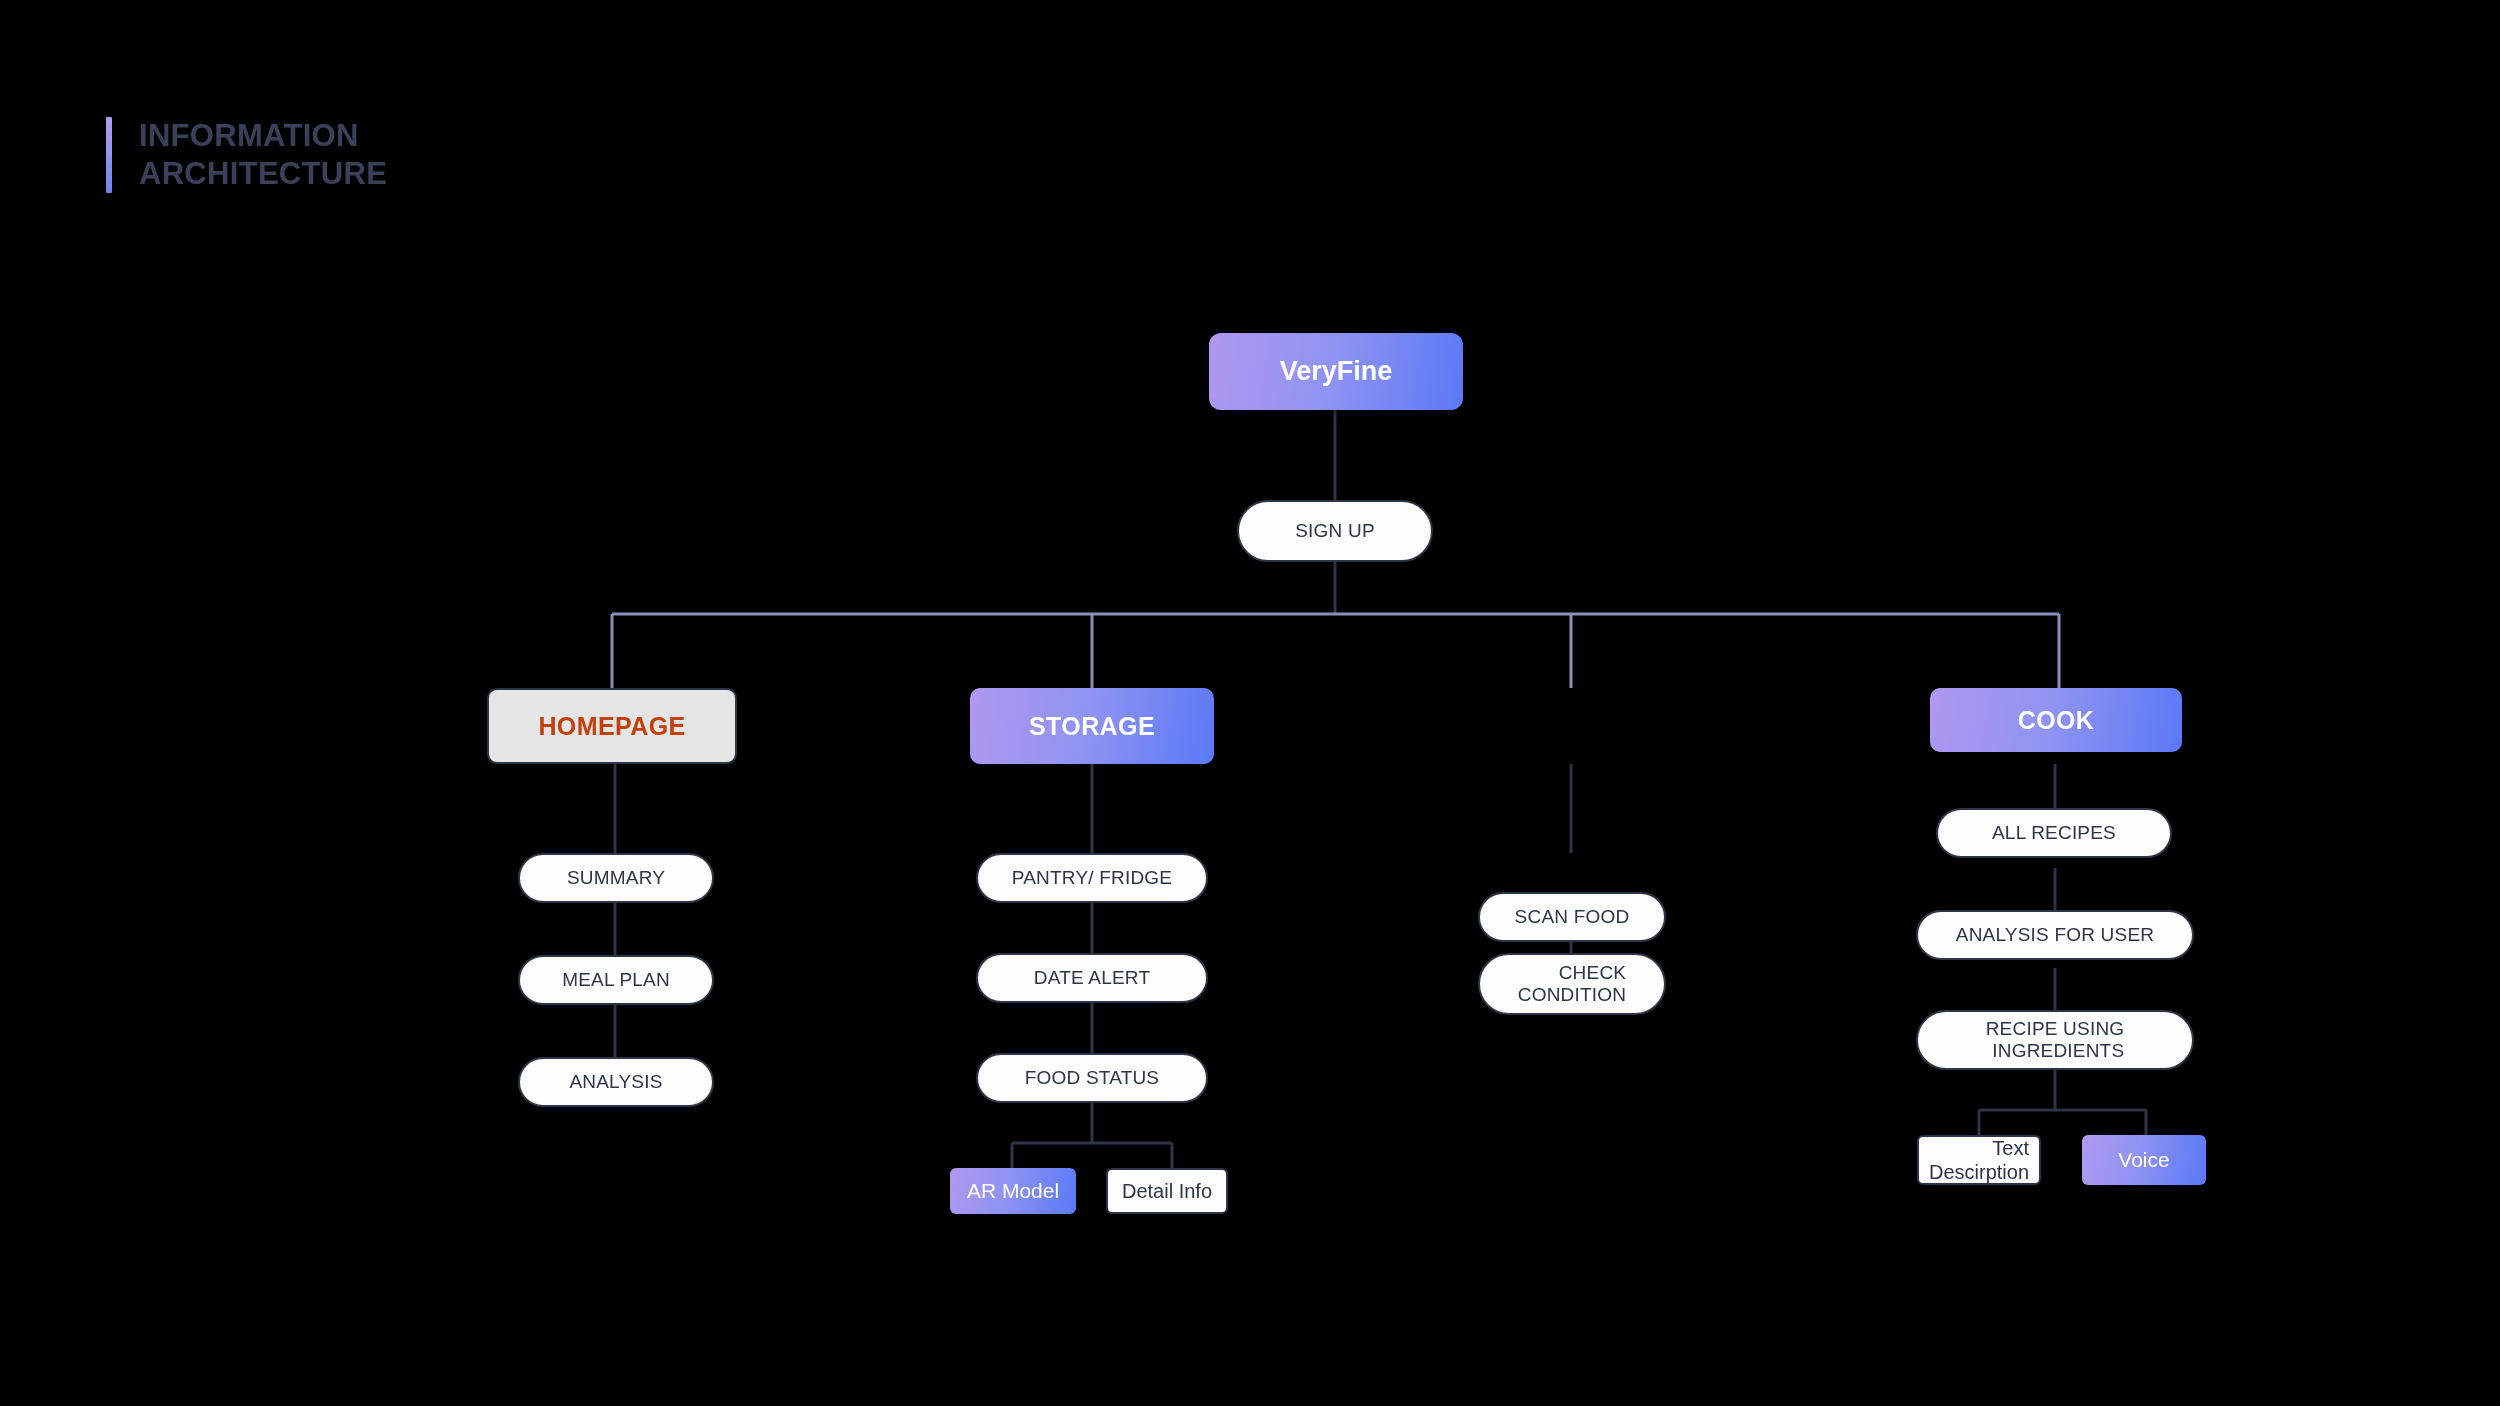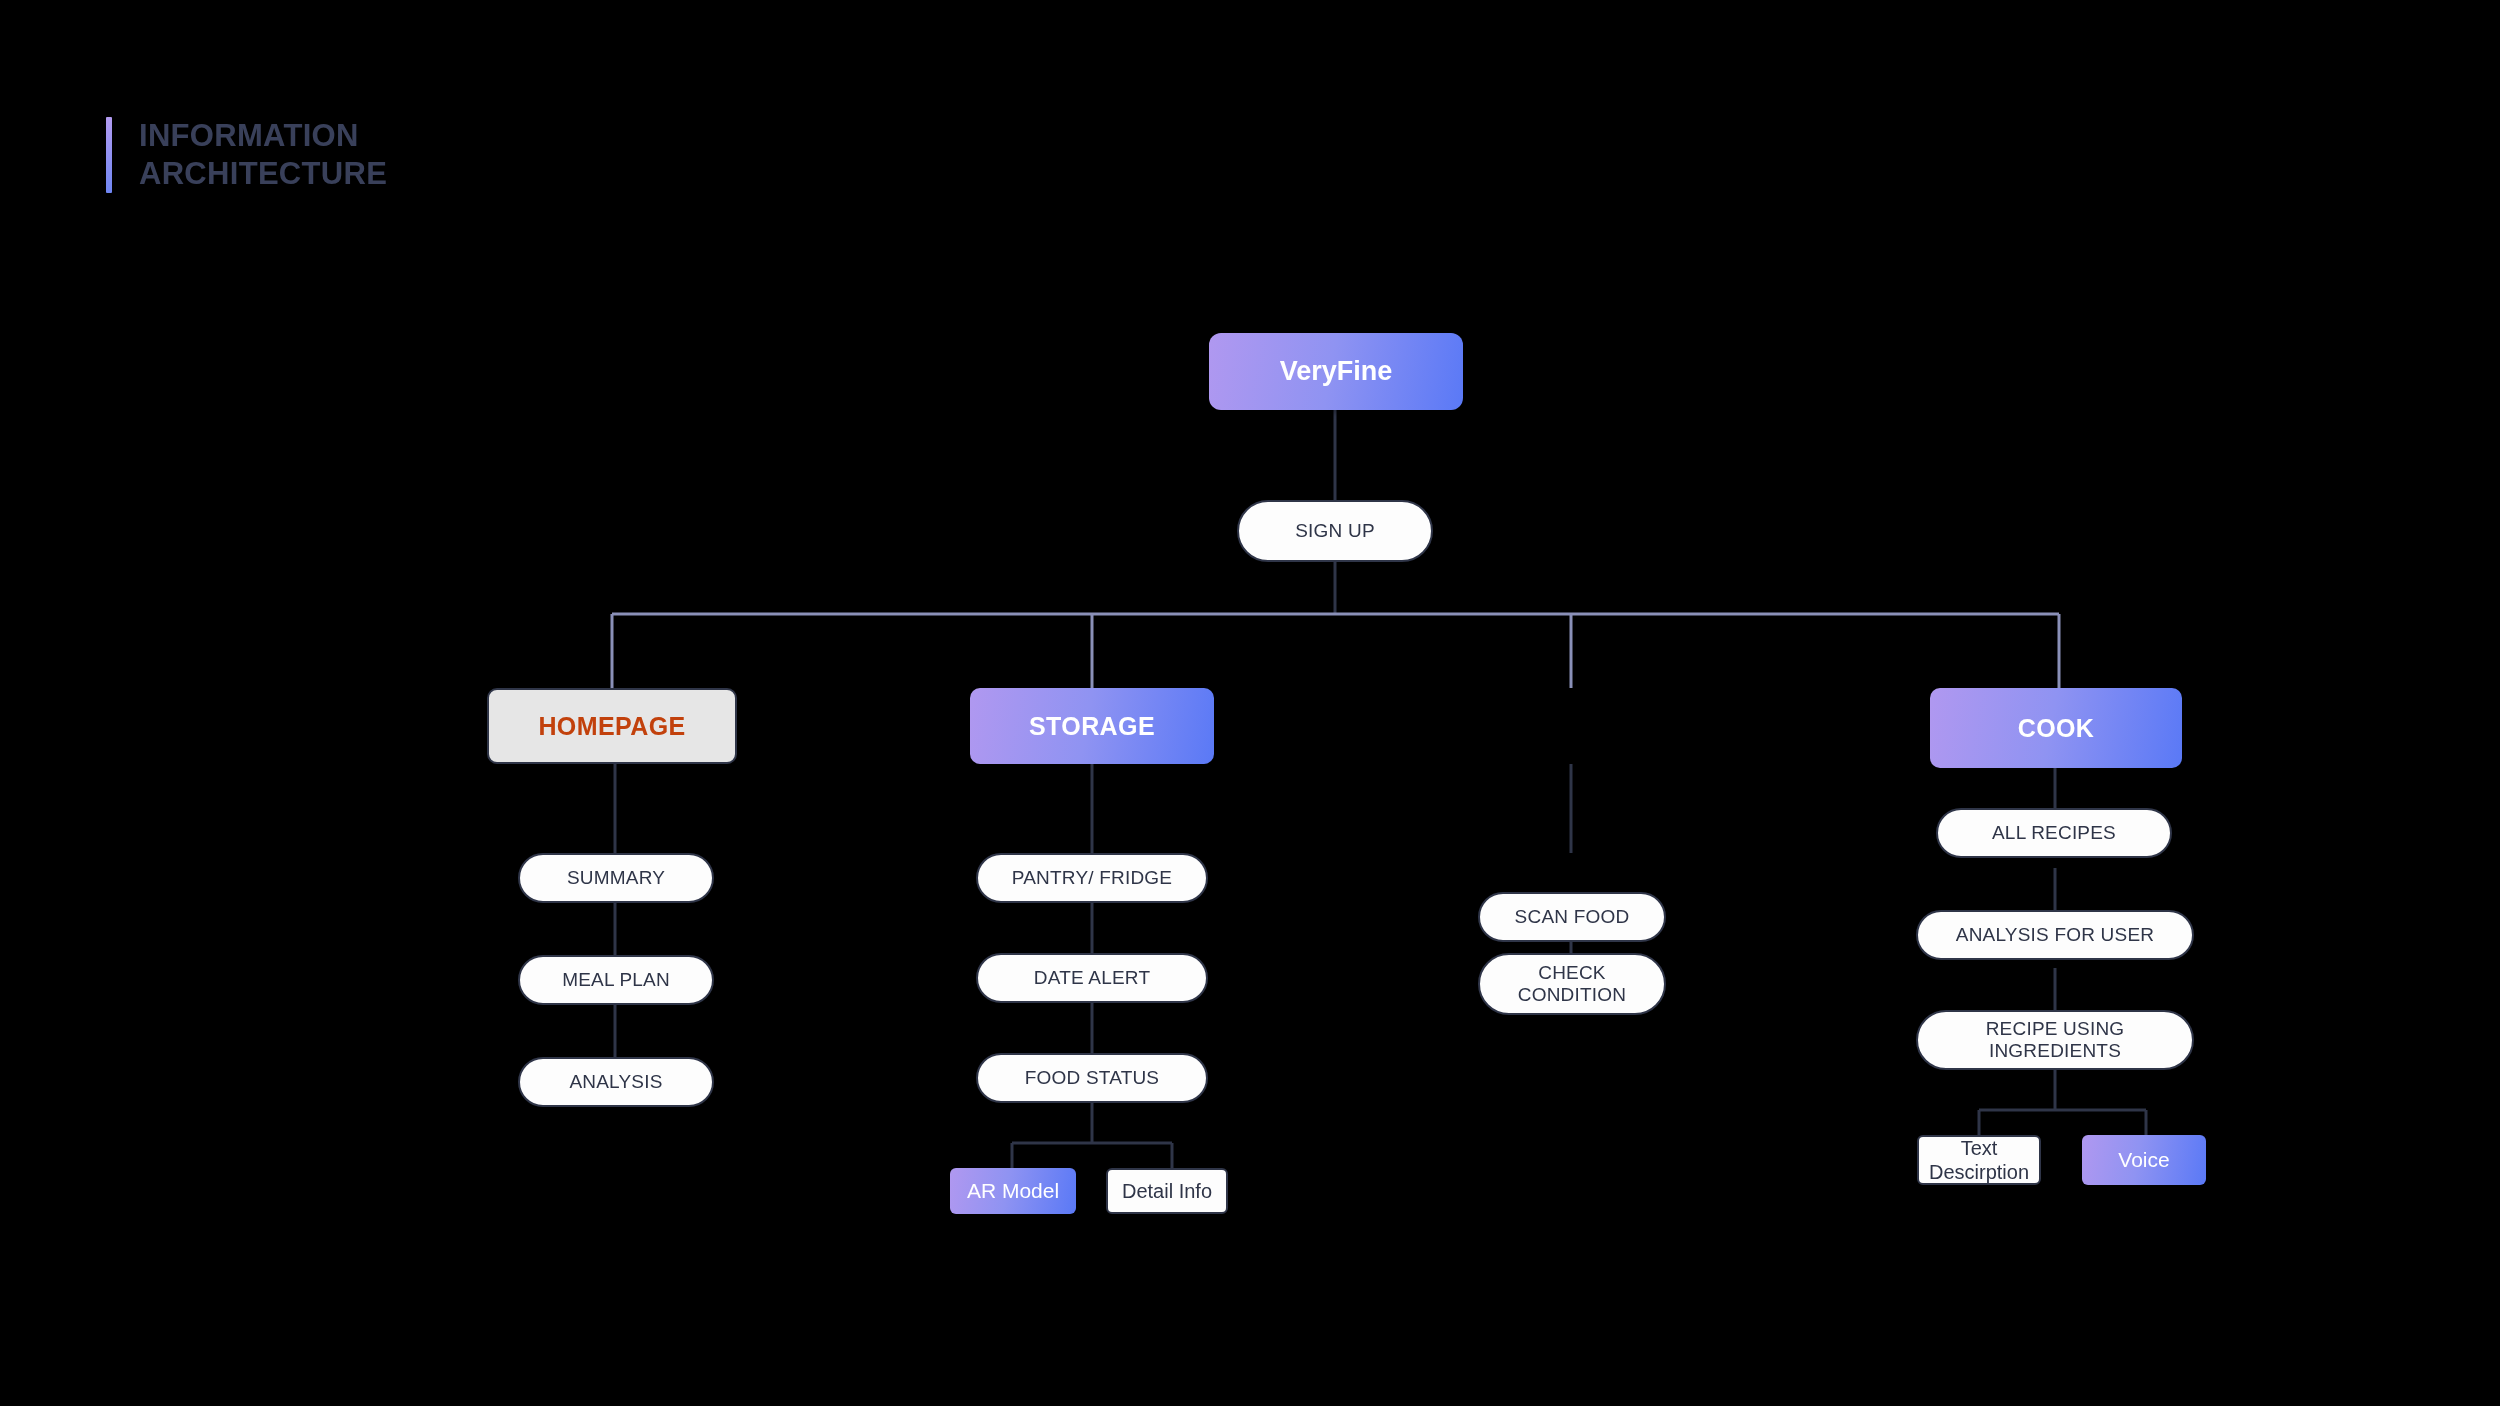--- a/index.html
+++ b/index.html
@@ -57,21 +57,21 @@
     pointer-events: none;
   }
 
   
   .node {
     position: absolute;
     box-sizing: border-box;
     display: flex;
     align-items: center;
     justify-content: center;
-    text-align: center;
+    text-align: right;
     white-space: pre-line;
   }
 
   
   .node.root {
     border-radius: 12px;
     background: linear-gradient(100deg, #b098f0 0%, #8f93f2 48%, #5a79f6 100%);
     color: #ffffff;
     font-size: 27px;
     font-weight: bold;
@@ -201,21 +201,21 @@
   <div class="node pill" style="left:976px; top:853px; width:232px; height:50px;">PANTRY/ FRIDGE</div>
   <div class="node pill" style="left:976px; top:953px; width:232px; height:50px;">DATE ALERT</div>
   <div class="node pill" style="left:976px; top:1053px; width:232px; height:50px;">FOOD STATUS</div>
   <div class="node leaf-gradient" style="left:950px; top:1168px; width:126px; height:46px;">AR Model</div>
   <div class="node leaf-plain" style="left:1106px; top:1168px; width:122px; height:46px;">Detail Info</div>
 
   <div class="node pill" style="left:1478px; top:853px; width:188px; height:50px;margin-top:39px;">SCAN FOOD</div>
   <div class="node pill" style="left:1478px; top:953px; width:188px; height:62px;">CHECK
 CONDITION</div>
 
-  <div class="node cat-gradient" style="left:1930px; top:688px; width:252px; height:80px;">COOK</div>
+  <div class="node cat-gradient" style="left:1930px; top:688px; width:252px; height:64px;">COOK</div>
   <div class="node pill" style="left:1936px; top:808px; width:236px; height:50px;">ALL RECIPES</div>
   <div class="node pill" style="left:1916px; top:910px; width:278px; height:50px;">ANALYSIS  FOR USER</div>
   <div class="node pill" style="left:1916px; top:1010px; width:278px; height:60px;">RECIPE USING
 INGREDIENTS</div>
   <div class="node leaf-plain" style="left:1917px; top:1135px; width:124px; height:50px;">Text
 Descirption</div>
   <div class="node leaf-gradient" style="left:2082px; top:1135px; width:124px; height:50px;">Voice</div>
 
 </div>
 

